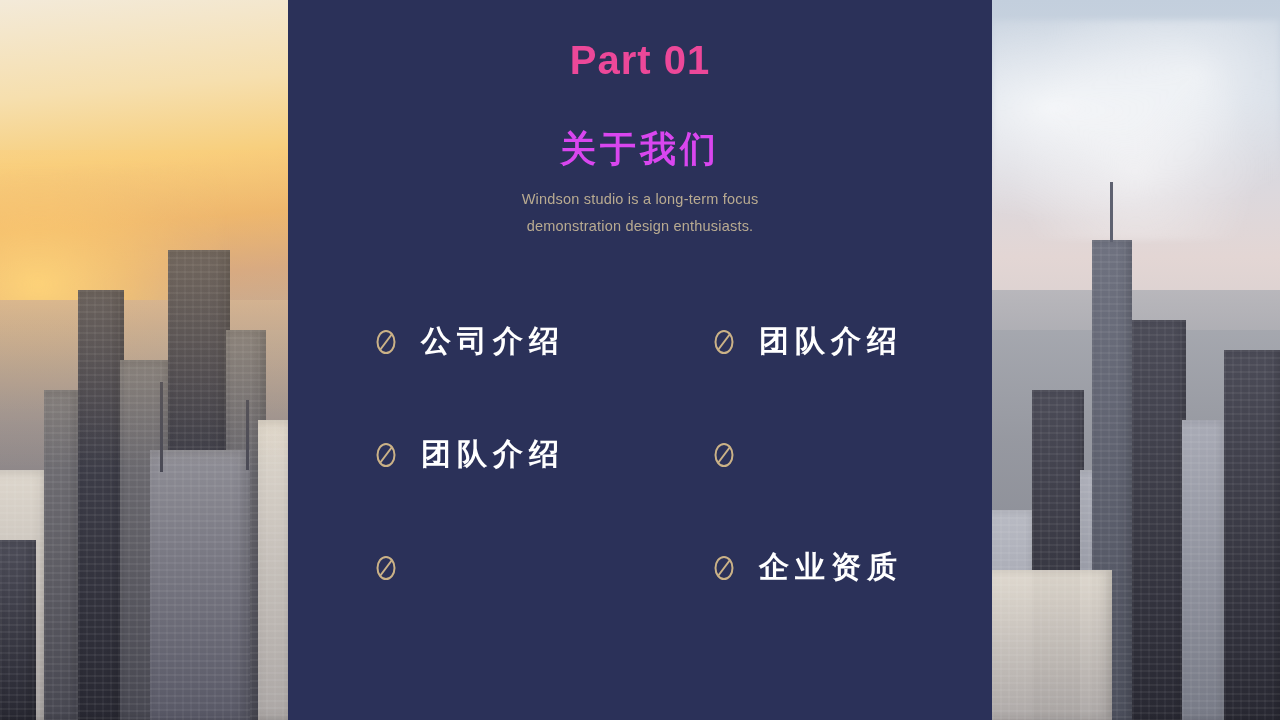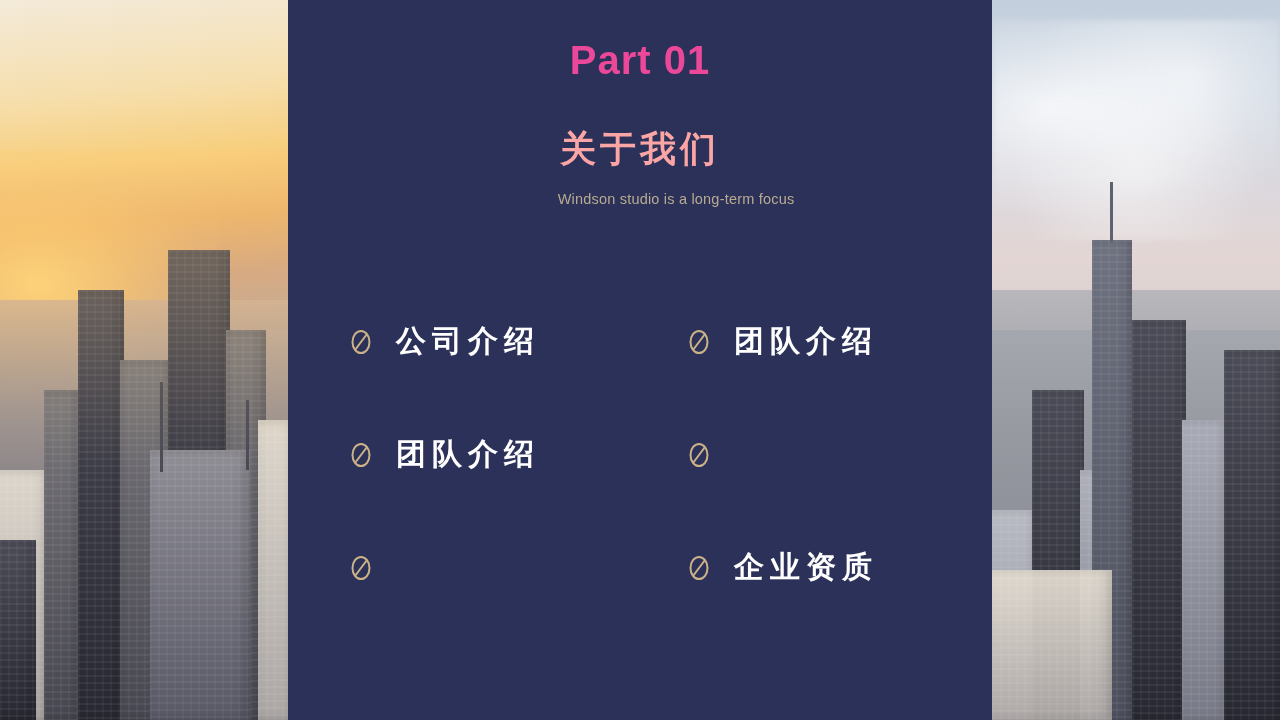--- a/index.html
+++ b/index.html
@@ -107,41 +107,40 @@
     font-size: 40px;
     font-weight: bold;
     letter-spacing: 1px;
   }
 
   .cn-title {
     position:absolute;
     left:0; top: 125px;
     width:704px;
     text-align:center;
-    color:#fca5a5;
+    color:#d946ef;
     font-size: 36px;
     font-weight: bold;
     letter-spacing: 4px;
   }
 
   .sub {
     position:absolute;
     left: 0; top: 186px;
     width: 704px;
     text-align:center;
     color:#b9ab91;
     font-size: 14.5px;
     line-height: 27px;
     letter-spacing: .2px;
-    padding-left: 36px;
   }
 
   .grid {
     position:absolute;
-    left: 36px; top: 285px;
+    left: 61px; top: 285px;
     width: 608px;
     display: grid;
     grid-template-columns: 1fr 1fr;
     grid-template-rows: 113px 113px 113px;
     align-items: center;
   }
   .item {
     display:flex;
     align-items:center;
     gap: 20px;
@@ -240,20 +239,21 @@
   </div>
 
   <div class="panel">
 
     <div class="part-title">Part 01</div>
 
     <div class="cn-title">关于我们</div>
 
     <div class="sub">
       <div>Windson studio is a long-term focus</div>
+      <div>demonstration design enthusiasts.</div>
     </div>
 
     <div class="grid">
 
       <div class="item">
         <span class="mark">
           <svg width="30" height="30" viewBox="0 0 30 30">
             <ellipse cx="15" cy="15" rx="8.5" ry="11" fill="none" stroke="#cbb287" stroke-width="2"></ellipse>
             <line x1="9" y1="23" x2="21" y2="7" stroke="#cbb287" stroke-width="2"></line>
           </svg>

